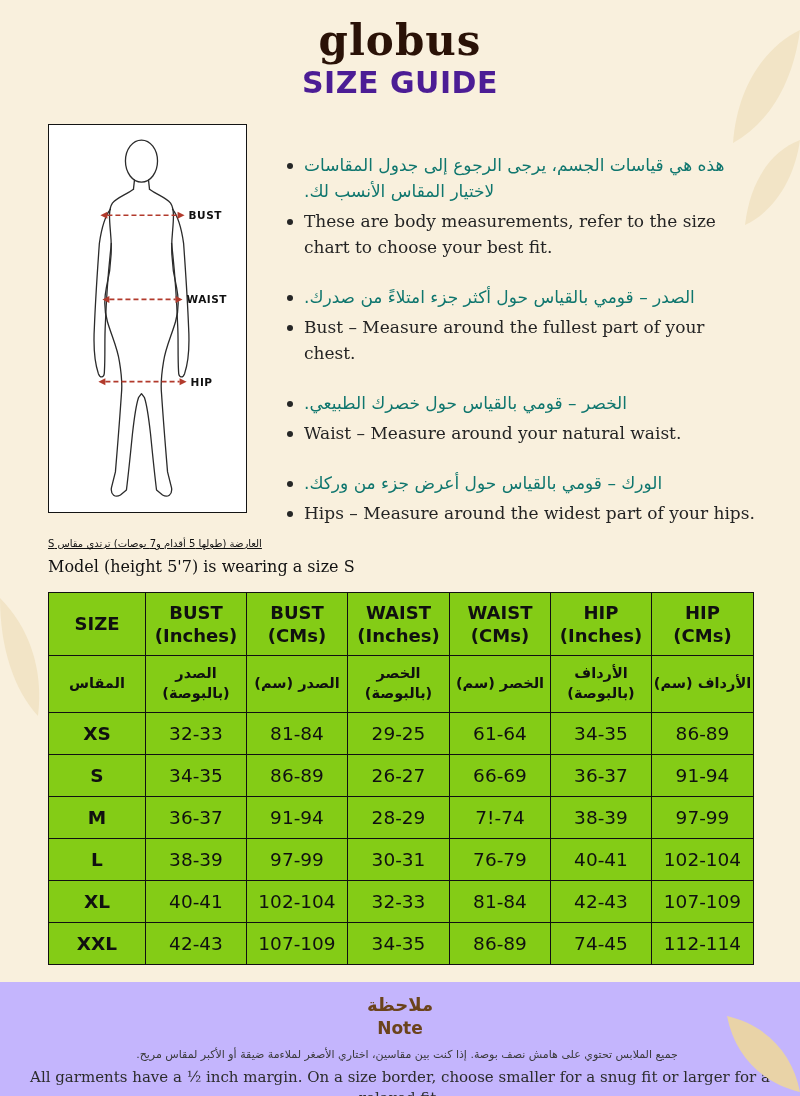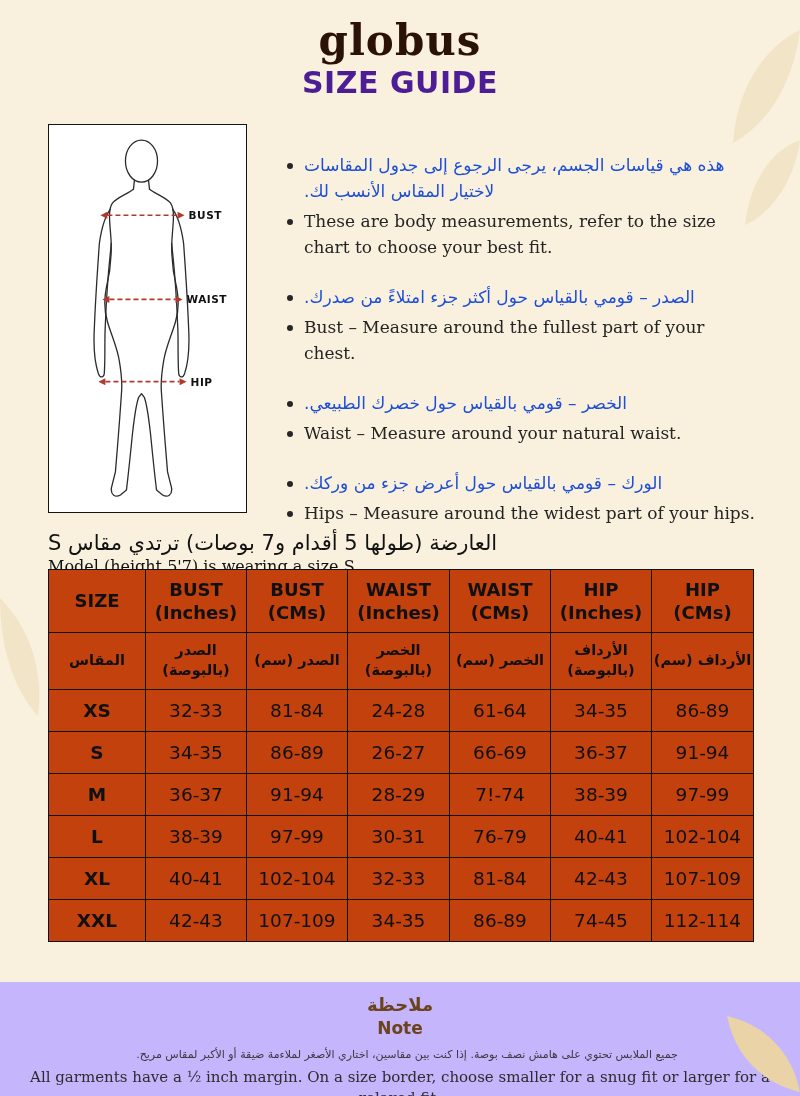--- a/index.html
+++ b/index.html
@@ -14,31 +14,31 @@
   .brand{font-family:"DejaVu Serif",serif;font-weight:bold;font-size:42px;line-height:46px;color:#2a1207;letter-spacing:1px;}
   .page-title{font-family:"DejaVu Sans",sans-serif;font-weight:800;font-size:30px;line-height:34px;color:#4c1d95;letter-spacing:.5px;margin-top:2px;}
 
   .figure-box{position:absolute;left:48px;top:124px;width:197px;height:387px;background:#ffffff;border:1.5px solid #141414;z-index:1;}
   .figure-box svg{display:block;width:100%;height:100%;}
 
   .instructions{position:absolute;left:287px;top:152px;width:472px;z-index:1;}
   .group{margin-bottom:24px;}
   .bullet-line{display:flex;gap:11px;align-items:flex-start;margin-bottom:4px;}
   .dot{flex:0 0 auto;width:6px;height:6px;border-radius:50%;background:#262626;margin-top:11px;}
-  .txt{font-size:17px;line-height:26px;color:#1d4ed8;}
+  .txt{font-size:17px;line-height:26px;color:#0f766e;}
   .ar-txt{direction:rtl;text-align:left;font-family:"DejaVu Sans",sans-serif;}
   .en-txt{font-family:"DejaVu Serif",serif;color:#242424;}
 
   .model-note{position:absolute;left:48px;top:532px;z-index:1;}
-  .model-note .ar-line{direction:rtl;text-align:left;font-size:21px;line-height:23px;color:#111;}
+  .model-note .ar-line{direction:rtl;text-align:left;font-size:10px;line-height:23px;color:#111;text-decoration:underline;}
   .model-note .en-line{font-family:"DejaVu Serif",serif;font-size:16px;line-height:24px;color:#111;}
 
   table.size-table{
-    position:absolute;left:48px;top:569px;width:705px;z-index:1;
-    border-collapse:collapse;background:#c2410c;table-layout:fixed;
+    position:absolute;left:48px;top:592px;width:705px;z-index:1;
+    border-collapse:collapse;background:#84cc16;table-layout:fixed;
   }
   .size-table th,.size-table td{
     border:1.6px solid #111111;text-align:center;vertical-align:middle;
     color:#101010;padding:0;
   }
   .size-table th.en{font-size:18px;font-weight:bold;height:62px;line-height:1.3;}
   .size-table th.arh{font-size:14.5px;font-weight:bold;height:56px;line-height:1.35;direction:rtl;}
   .size-table td{font-size:18.5px;height:41px;font-weight:normal;}
   .size-table td.size-col{font-weight:bold;font-size:18.5px;}
 
@@ -233,21 +233,21 @@
           </th>
       <th class="arh">
             <div>الأرداف (سم)</div>
             <div></div>
           </th>
     </tr>
     <tr>
       <td class="size-col">XS</td>
       <td>32-33</td>
       <td>81-84</td>
-      <td>24-28</td>
+      <td>29-25</td>
       <td>61-64</td>
       <td>34-35</td>
       <td>86-89</td>
     </tr>
     <tr>
       <td class="size-col">S</td>
       <td>34-35</td>
       <td>86-89</td>
       <td>26-27</td>
       <td>66-69</td>

